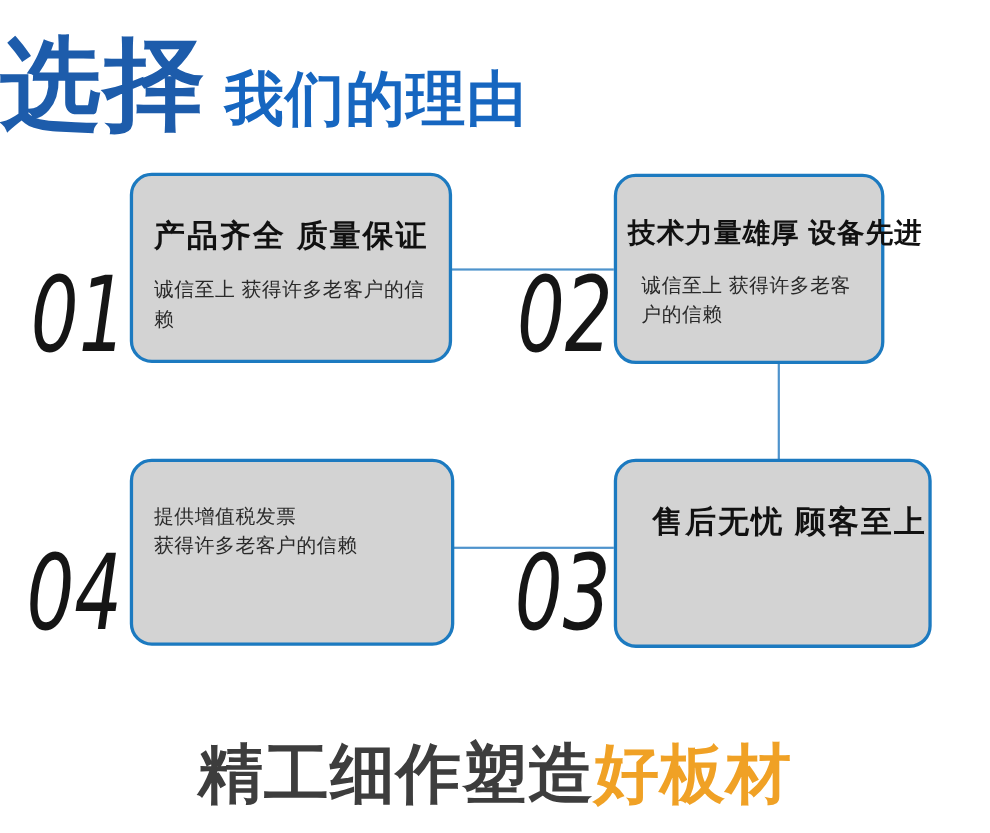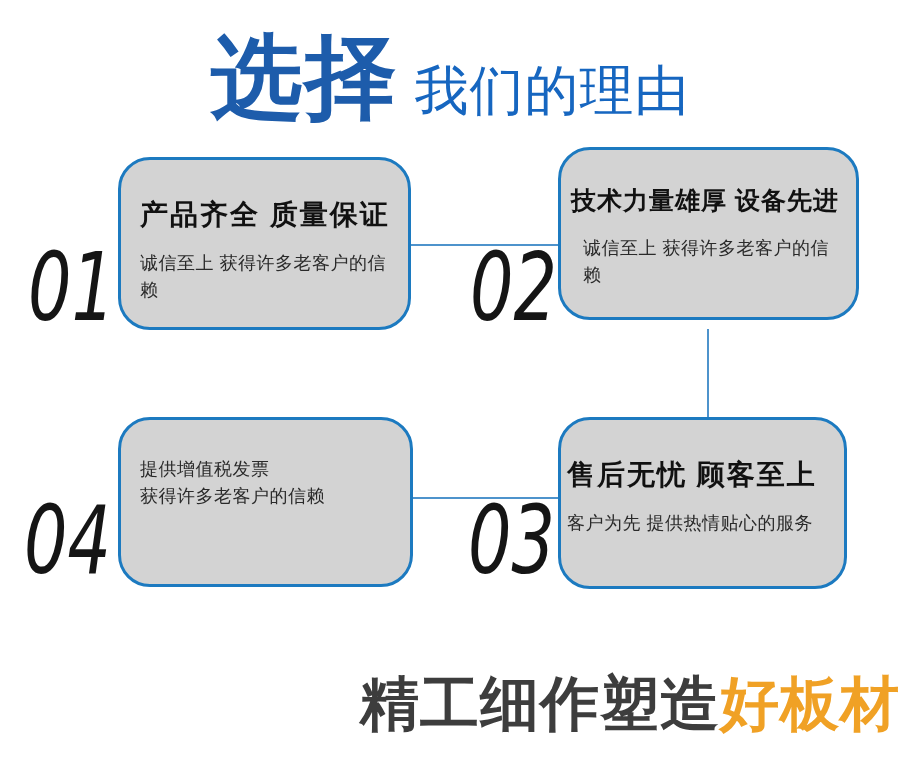--- a/index.html
+++ b/index.html
@@ -27,52 +27,52 @@
   }
 
   
   .title-wrap {
     position: absolute;
     top: 28px;
     left: 0;
     width: 100%;
     height: 94px;
     display: flex;
-    justify-content: center;
+    justify-content: flex-start;
     align-items: flex-end;
     gap: 16px;
   }
   .title-main {
     font-size: 92px;
     line-height: 0.98;
     font-weight: 900;
     color: var(--title-main-blue);
     letter-spacing: 2px;
   }
   .title-sub {
     font-size: 54px;
     line-height: 1;
-    font-weight: 400;
+    font-weight: 700;
     color: var(--title-sub-blue);
     margin-bottom: 5px;
     letter-spacing: 1px;
   }
 
   
   .card {
     position: absolute;
     background: var(--card-bg);
     border: 3px solid var(--card-border);
-    border-radius: 32px;
+    border-radius: 20px;
     padding: 36px 16px 16px 19px;
   }
   .card--tl { left: 118px; top: 157px; width: 293px; height: 173px; }
-  .card--tr { left: 558px; top: 147px; width: 301px; height: 173px; padding-top: 34px; padding-left: 10px; }
+  .card--tr { left: 558px; top: 158px; width: 246px; height: 173px; padding-top: 34px; padding-left: 10px; }
   .card--bl { left: 118px; top: 417px; width: 295px; height: 170px; }
-  .card--br { left: 558px; top: 417px; width: 289px; height: 172px; padding-left: 6px; }
+  .card--br { left: 558px; top: 417px; width: 289px; height: 172px; padding-left: 32px; }
 
   .card-title {
     font-size: 28px;
     font-weight: 700;
     color: var(--text-dark);
     letter-spacing: 2px;
     white-space: nowrap;
     margin-bottom: 16px;
   }
   .card--tr .card-title { font-size: 25px; letter-spacing: 1px; margin-bottom: 18px; }
@@ -107,21 +107,21 @@
   .conn-top    { left: 408px; top: 244px; width: 150px; height: 2px; }
   .conn-mid    { left: 707px; top: 329px; width: 2px;   height: 89px; }
   .conn-bottom { left: 411px; top: 497px; width: 147px; height: 2px; }
 
   
   .slogan {
     position: absolute;
     top: 668px;
     left: 0;
     width: 100%;
-    text-align: right;
+    text-align: center;
     font-size: 59px;
     line-height: 1.25;
     font-weight: 700;
     letter-spacing: 1px;
     white-space: nowrap;
   }
   .slogan-prefix { color: var(--slogan-dark); }
   .slogan-highlight { color: var(--slogan-orange); }
 </style>
 </head>
@@ -153,20 +153,19 @@
     <div class="card-body">诚信至上 获得许多老客户的信赖</div>
   </div>
 
   <div class="card card--bl">
     <div class="card-body">提供增值税发票
 获得许多老客户的信赖</div>
   </div>
 
   <div class="card card--br">
     <div class="card-title">售后无忧 顾客至上</div>
-    <div class="card-body">客户为先 提供热情贴心的服务</div>
   </div>
 
   <div class="slogan">
     <span class="slogan-prefix">精工细作塑造</span><span class="slogan-highlight">好板材</span>
   </div>
 
 </div>
 
 </body></html>

